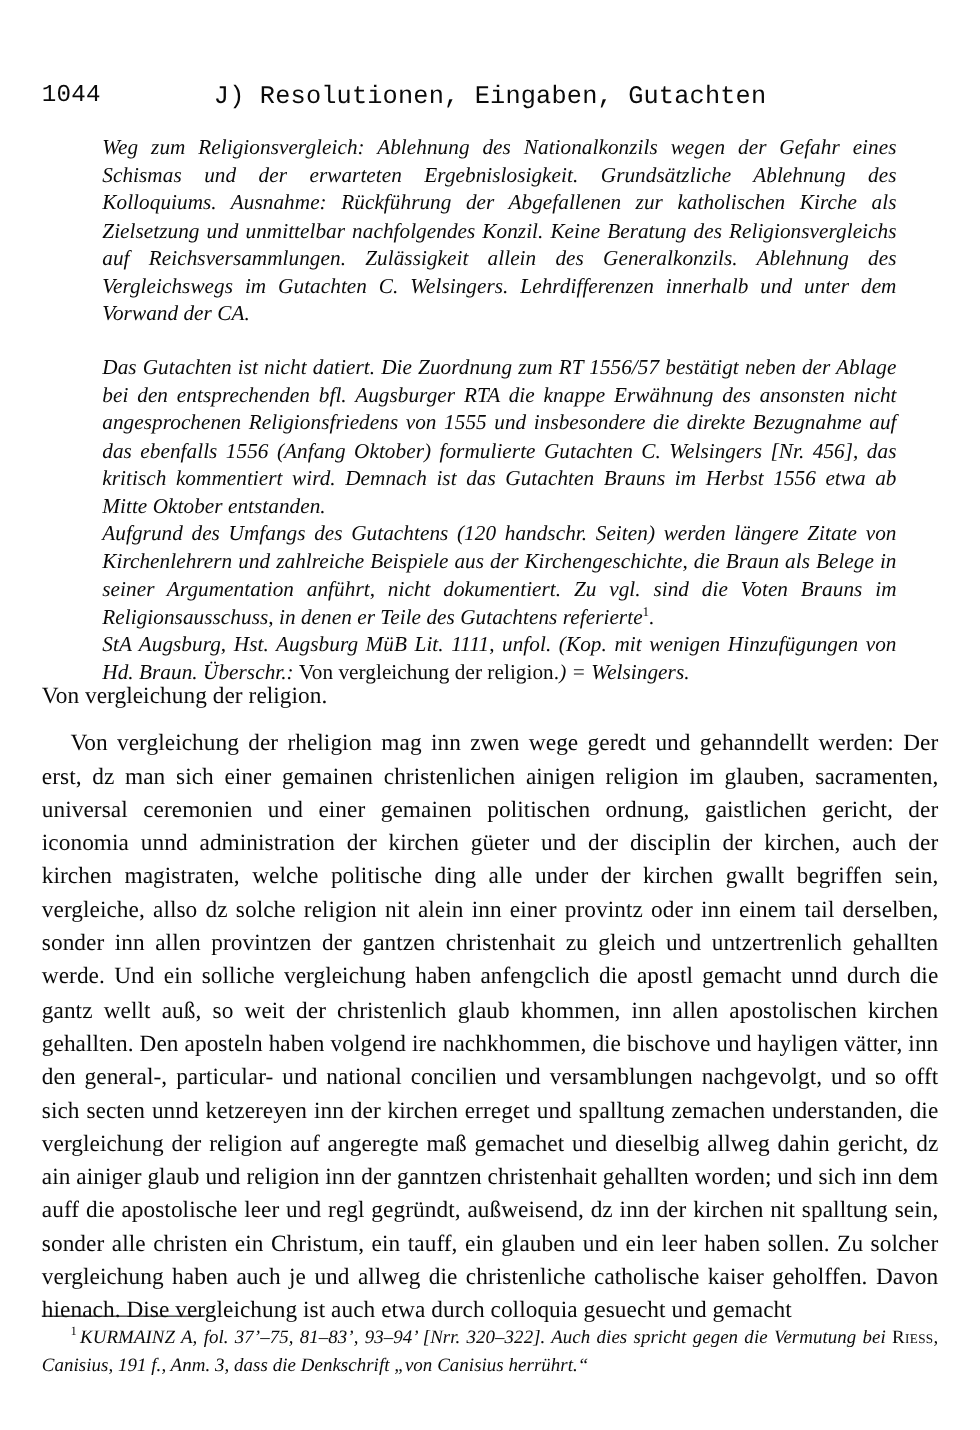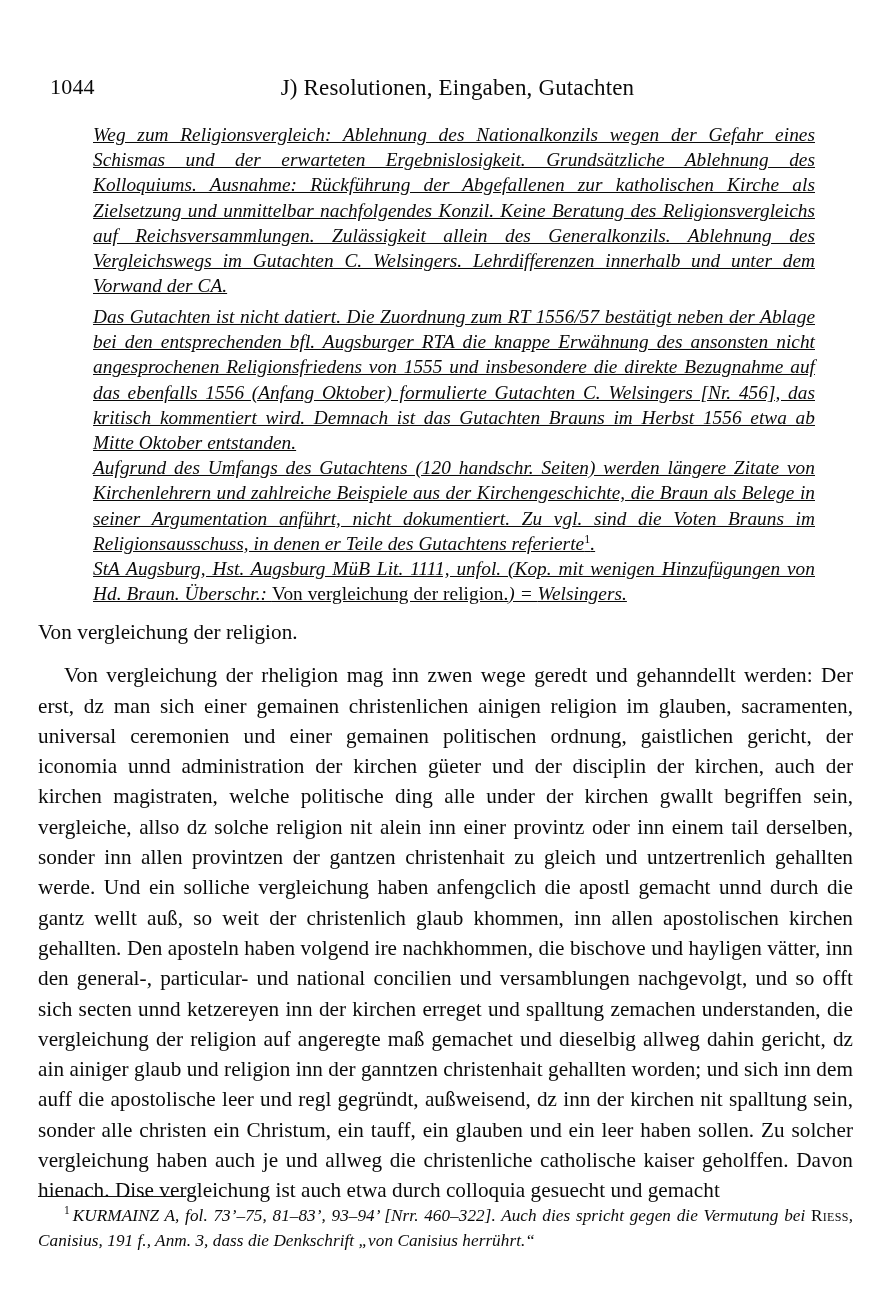--- a/index.html
+++ b/index.html
@@ -20,24 +20,25 @@
     position: absolute;
     left: 0; top: 0;
     width: 891px;
     height: 1300px;
     box-sizing: border-box;
   }
 
   
   .runhead {
     position: absolute;
-    left: 50px;
+    left: 38px;
     top: 74px;
     width: 815px;
     height: 26px;
+    font-family: Liberation Mono, monospace;
   }
   .runhead .folio {
     position: absolute;
     left: 0;
     top: 0;
     font-size: 22px;
     letter-spacing: 0.2px;
     line-height: 26px;
   }
   .runhead .title {
@@ -55,24 +56,23 @@
   .regest {
     position: absolute;
     left: 93px;
     width: 722px;
     font-style: italic;
     font-size: 19.3px;
     line-height: 25.2px;
     text-align: justify;
     text-justify: inter-word;
     letter-spacing: 0.05px;
-    text-decoration: underline;
   }
   .regest.block-a { top: 122px; }
-  .regest.block-b { top: 304px; }
+  .regest.block-b { top: 322px; }
 
   .regest p {
     margin: 0;
   }
   .regest .sub {
     margin-top: 0;
   }
 
   .roman-in-italic {
     font-style: normal;
@@ -170,16 +170,16 @@
     <p class="sub"><span>StA Augsburg, Hst. Augsburg MüB Lit. 1111, unfol. (Kop. mit wenigen Hinzufügungen von Hd. Braun. Überschr.: </span><span class="roman-in-italic">Von vergleichung der religion.</span><span>) = </span><span>Welsingers.</span></p>
   </div>
 
   <div class="body-text">
     <p class="heading">Von vergleichung der religion.</p>
     <p class="indent">Von vergleichung der rheligion mag inn zwen wege geredt und gehanndellt werden: Der erst, dz man sich einer gemainen christenlichen ainigen religion im glauben, sacramenten, universal ceremonien und einer gemainen politischen ordnung, gaistlichen gericht, der iconomia unnd administration der kirchen güeter und der disciplin der kirchen, auch der kirchen magistraten, welche politische ding alle under der kirchen gwallt begriffen sein, vergleiche, allso dz solche religion nit alein inn einer provintz oder inn einem tail derselben, sonder inn allen provintzen der gantzen christenhait zu gleich und untzertrenlich gehallten werde. Und ein solliche vergleichung haben anfengclich die apostl gemacht unnd durch die gantz wellt auß, so weit der christenlich glaub khommen, inn allen apostolischen kirchen gehallten. Den aposteln haben volgend ire nachkhommen, die bischove und hayligen vätter, inn den general-, particular- und national concilien und versamblungen nachgevolgt, und so offt sich secten unnd ketzereyen inn der kirchen erreget und spalltung zemachen understanden, die vergleichung der religion auf angeregte maß gemachet und dieselbig allweg dahin gericht, dz ain ainiger glaub und religion inn der ganntzen christenhait gehallten worden; und sich inn dem auff die apostolische leer und regl gegründt, außweisend, dz inn der kirchen nit spalltung sein, sonder alle christen ein Christum, ein tauff, ein glauben und ein leer haben sollen. Zu solcher vergleichung haben auch je und allweg die christenliche catholische kaiser geholffen. Davon hienach. Dise vergleichung ist auch etwa durch colloquia gesuecht und gemacht</p>
   </div>
 
   <div class="footnotes">
     <div class="fn-rule"></div>
-    <p class="fn"><sup>1</sup><span>KURMAINZ A, fol. 73’–75, 81–83’, 93–94’ [Nrr. 460–322]. Auch dies spricht gegen die Vermutung bei </span><span class="smallcaps">Riess</span><span>, Canisius, 191 f., Anm. 3, dass die Denkschrift „von Canisius herrührt.“</span></p>
+    <p class="fn"><sup>1</sup><span>KURMAINZ A, fol. 37’–75, 81–83’, 93–94’ [Nrr. 320–322]. Auch dies spricht gegen die Vermutung bei </span><span class="smallcaps">Riess</span><span>, Canisius, 191 f., Anm. 3, dass die Denkschrift „von Canisius herrührt.“</span></p>
   </div>
 
 </div>
 
 </body></html>

